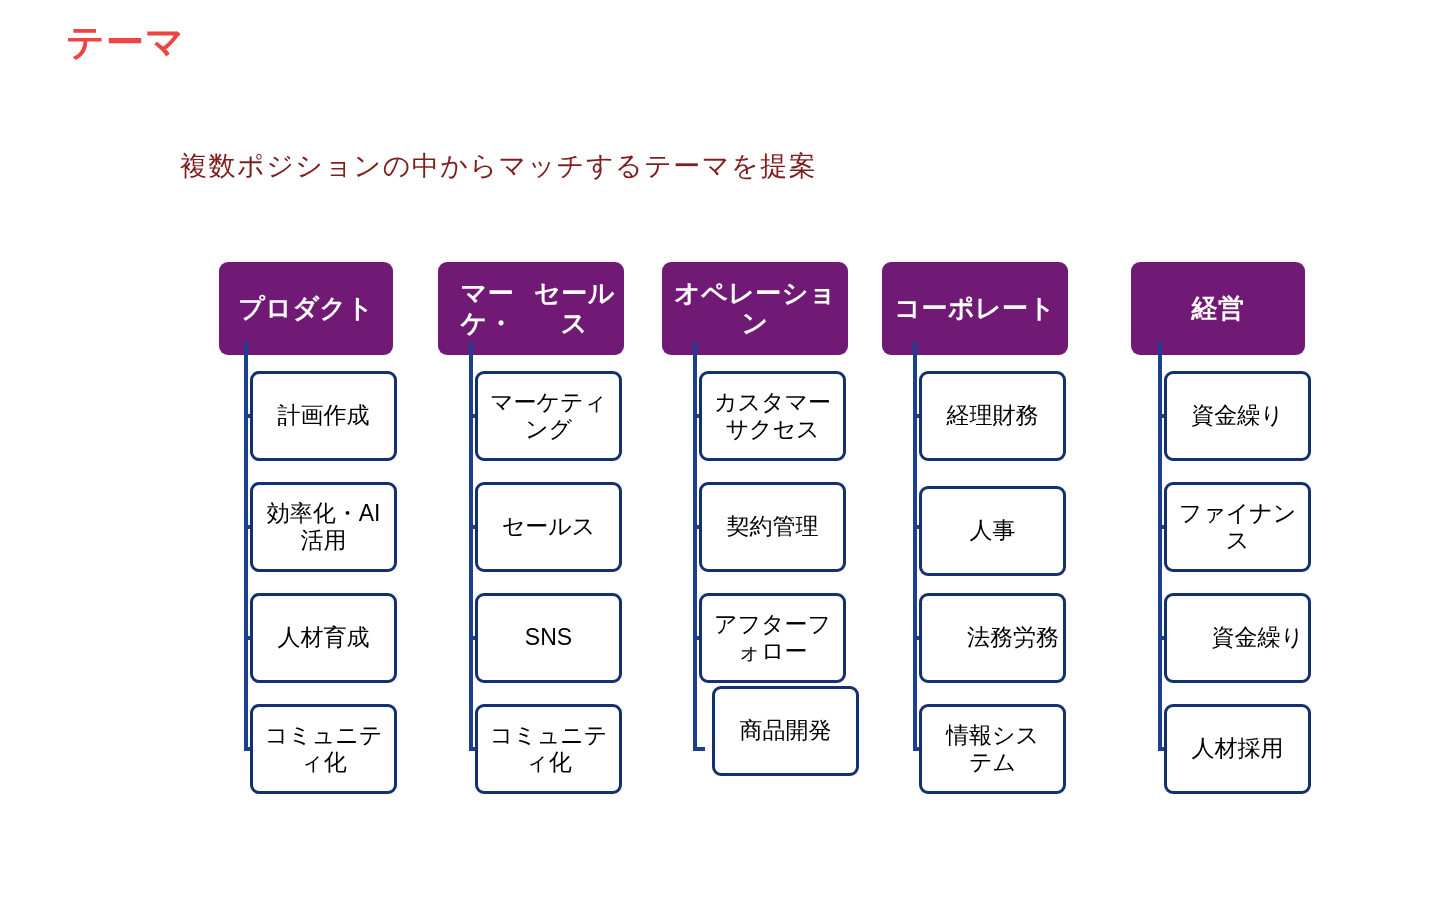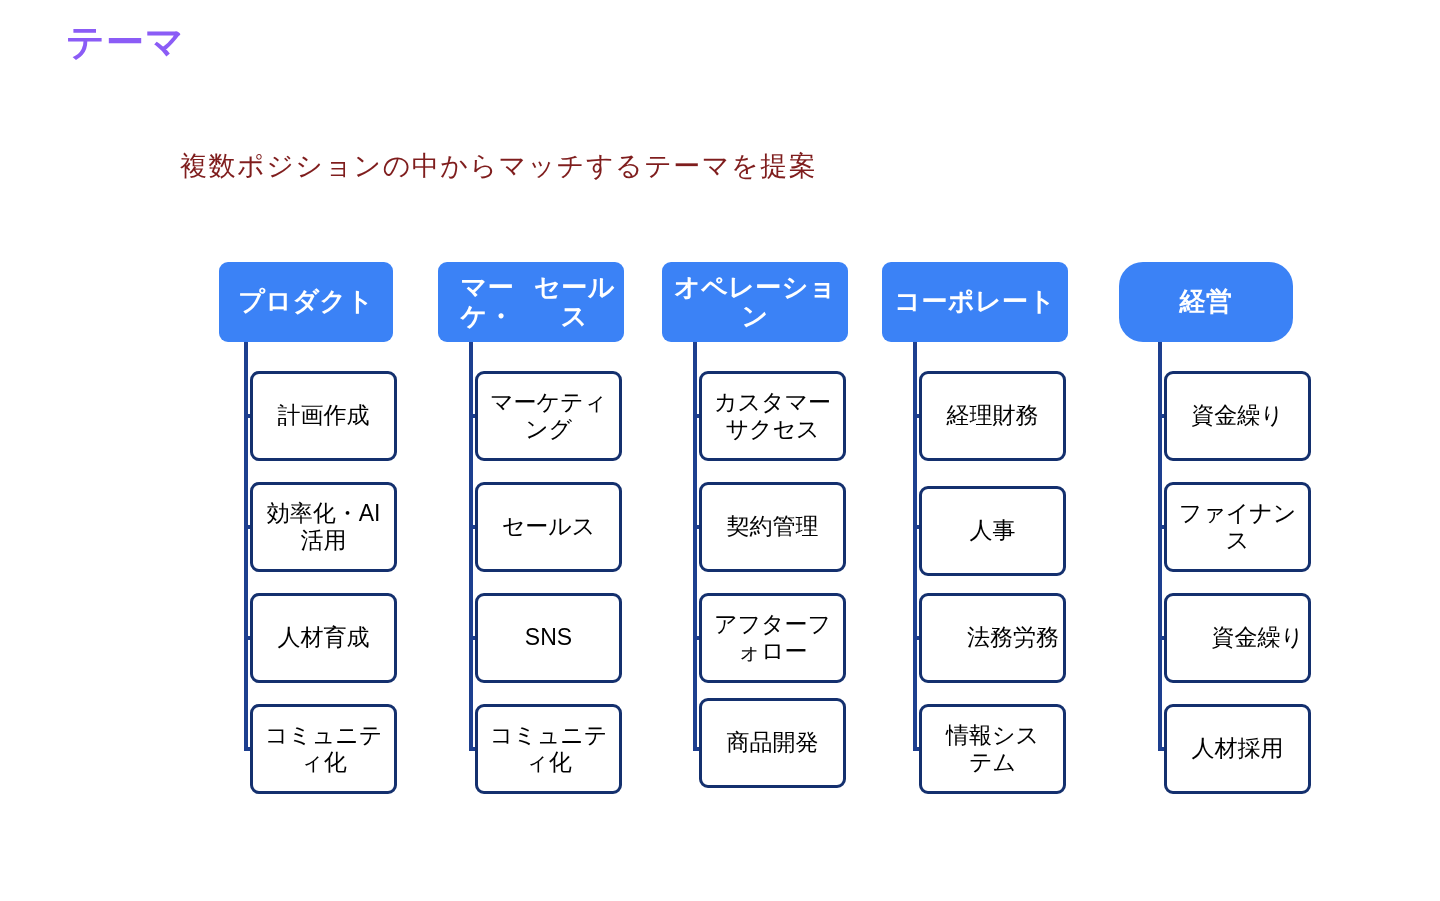--- a/index.html
+++ b/index.html
@@ -20,21 +20,21 @@
 
   
   #page-title {
     position: absolute;
     left: 66px;
     top: 22px;
     font-size: 38px;
     font-weight: 700;
     letter-spacing: 1px;
     line-height: 1.1;
-    color: #8b5cf6;
+    color: #ef4444;
     white-space: nowrap;
   }
 
   
   #page-subtitle {
     position: absolute;
     left: 180px;
     top: 150px;
     font-size: 27px;
     font-weight: 500;
@@ -58,43 +58,42 @@
     top: 262px;
     width: 230px;
   }
 
   
   .col-header {
     position: absolute;
     top: 0;
     left: 6px;
     width: 174px;
-    height: 80px;
+    height: 93px;
     box-sizing: border-box;
-    background: #3b82f6;
+    background: #701a75;
     border-radius: 9px;
     color: #ffffff;
     display: flex;
     align-items: center;
     justify-content: center;
     text-align: center;
     font-size: 26px;
     font-weight: 700;
     letter-spacing: 0.5px;
     line-height: 1.12;
     padding: 0 6px;
   }
   .col-header.wide {
     left: 0px;
     width: 186px;
   }
   .col-header.narrow {
-    left: 12px;
+    left: 24px;
     width: 174px;
-    border-radius: 24px;
   }
 
   
   .trunk {
     position: absolute;
     width: 4px;
     background: #1d3f8f;
     left: 31px;
     top: 80px;
   }
@@ -197,21 +196,21 @@
       </div>
       <div class="stub" style="top: 263px;"></div>
       <div class="item" style="top: 220px;">
         <span>契約管理</span>
       </div>
       <div class="stub" style="top: 374px;"></div>
       <div class="item" style="top: 331px;">
         <span>アフターフ<br>ォロー</span>
       </div>
       <div class="stub" style="top: 485px;"></div>
-      <div class="item" style="top: 436px;">
+      <div class="item" style="top: 424px; margin-left: 13px;">
         <span>商品開発</span>
       </div>
     </div>
     <div class="column" style="left: 882px;">
       <div class="col-header wide">
         <span>コーポレート</span>
       </div>
       <div class="trunk" style="height: 409px;"></div>
       <div class="stub" style="top: 152px;"></div>
       <div class="item" style="top: 109px;">

